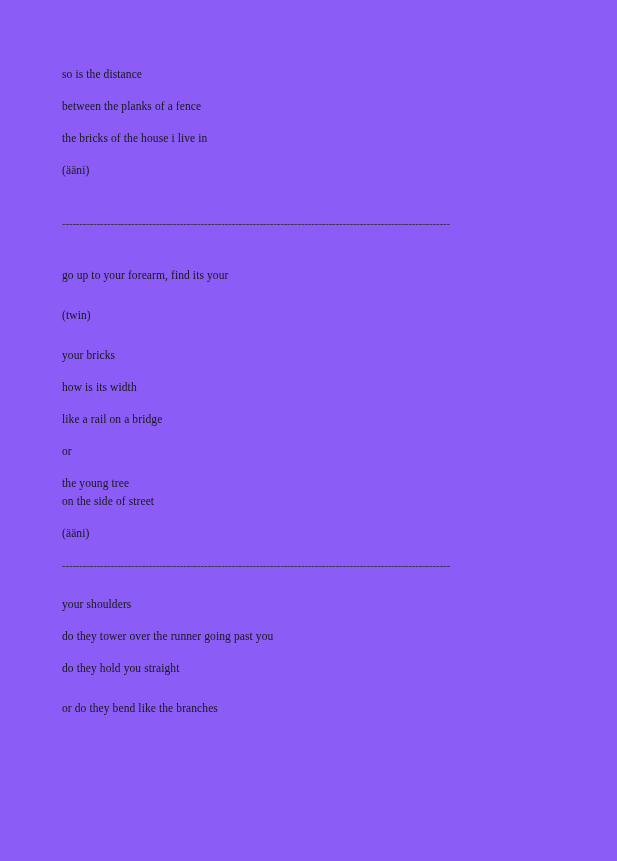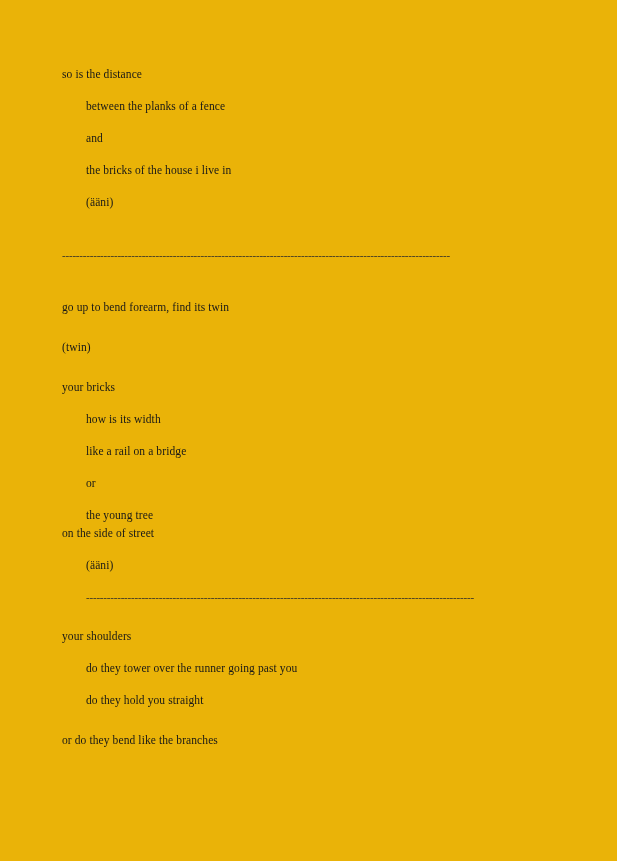--- a/index.html
+++ b/index.html
@@ -11,60 +11,59 @@
     width: 617px;
     height: 861px;
     font-family: "Liberation Serif", serif;
     color: #1a1a1a;
     overflow: hidden;
   }
   .page {
     position: relative;
     width: 617px;
     height: 861px;
-    background: #eab308;
+    background: #8b5cf6;
     box-sizing: border-box;
     padding: 68px 62px 0 62px;
   }
   .line {
     font-size: 11.5px;
     line-height: 13px;
     letter-spacing: 0.1px;
     color: #181818;
     white-space: pre;
   }
   
   .gap-0  { margin-top: 0; }
   .gap-s  { margin-top: 5px; }
-  .gap-m  { margin-top: 19px; margin-left: 24px; }
+  .gap-m  { margin-top: 19px; }
   .gap-l  { margin-top: 27px; }
   .gap-xl { margin-top: 40px; }
 
   .divider {
     font-size: 11px;
     line-height: 12px;
     color: #2b2b2b;
     letter-spacing: -0.2px;
     white-space: nowrap;
     overflow: hidden;
     width: 493px;
   }
 </style>
 </head>
 <body>
 
 <div class="page">
   <div class="body">
       <div class="line gap-0">so is the distance</div>
       <div class="line gap-m">between the planks of a fence</div>
-      <div class="line gap-m">and</div>
       <div class="line gap-m">the bricks of the house i live in</div>
       <div class="line gap-m">(ääni)</div>
       <div class="divider gap-xl">----------------------------------------------------------------------------------------------------------------</div>
-      <div class="line gap-xl">go up to bend forearm, find its twin</div>
+      <div class="line gap-xl">go up to your forearm, find its your</div>
       <div class="line gap-l">(twin)</div>
       <div class="line gap-l">your bricks</div>
       <div class="line gap-m">how is its width</div>
       <div class="line gap-m">like a rail on a bridge</div>
       <div class="line gap-m">or</div>
       <div class="line gap-m">the young tree</div>
       <div class="line gap-s">on the side of street</div>
       <div class="line gap-m">(ääni)</div>
       <div class="divider gap-m">----------------------------------------------------------------------------------------------------------------</div>
       <div class="line gap-l">your shoulders</div>

